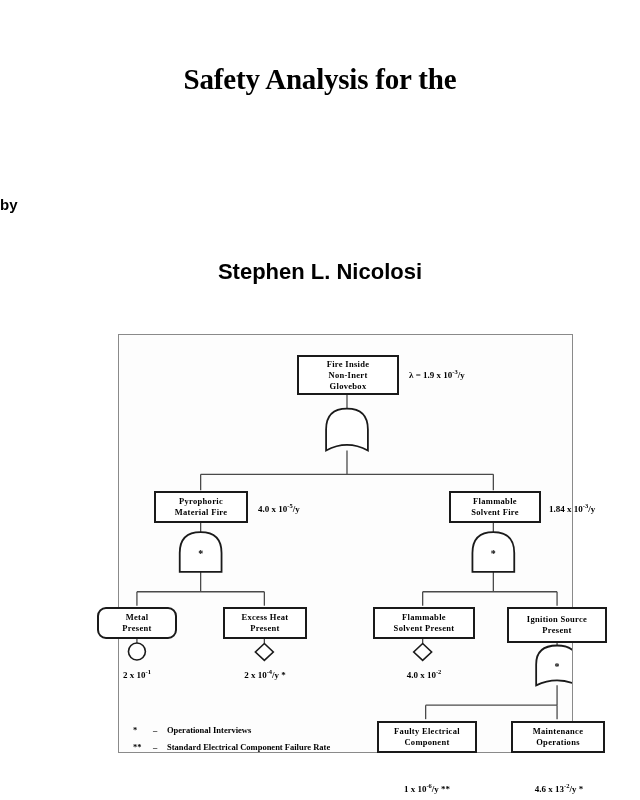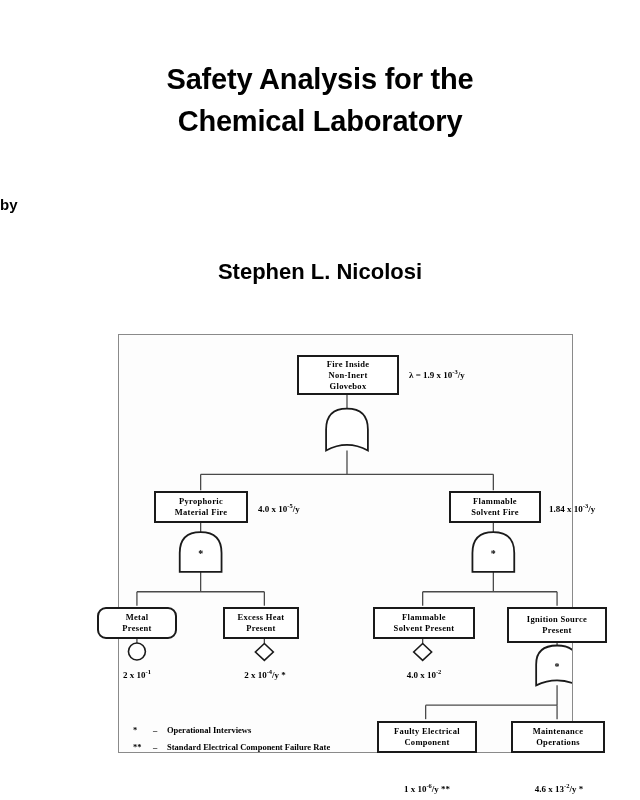--- a/index.html
+++ b/index.html
@@ -17,21 +17,21 @@
   }
 
   
   .title-block {
     position: absolute;
     left: 0; top: 58px;
     width: 640px;
     text-align: center;
   }
   .title-line {
-    font-family: Liberation Sans, sans-serif;
+    font-family: Liberation Serif, serif;
     font-weight: bold;
     font-size: 29px;
     line-height: 42px;
     color: #000000;
     letter-spacing: -0.2px;
   }
   .byline {
     position: absolute;
     left: 0; top: 196px;
     width: 640px;
@@ -112,21 +112,20 @@
   .legend-mark { display: inline-block; width: 20px; }
   .legend-dash { display: inline-block; width: 14px; }
 </style>
 </head>
 <body>
 
 <div id="page">
 
   <div class="title-block">
     <div class="title-line">Safety Analysis for the</div>
-    <div class="title-line">Chemical Laboratory</div>
   </div>
   <div class="byline">by</div>
   <div class="author">Stephen L. Nicolosi</div>
 
   <div id="figure-frame">
 
     <svg id="figure-canvas" viewBox="0 0 455 419" preserveAspectRatio="none">
       <g stroke="#4a4a4a" stroke-width="1.3" fill="none">
 
         <line x1="229" y1="60" x2="229" y2="74"></line>
@@ -213,21 +212,21 @@
     </div>
 
     <div class="ft-box" style="left:-22px; top:272px; width:80px; height:32px;border-radius:9px;">
       <span>Metal</span>
       <span>Present</span>
     </div>
     <div class="ft-rate centered" style="left:18px; top:333px;">
       <span>2 x 10</span><sup>-1</sup><span></span>
     </div>
 
-    <div class="ft-box" style="left:104px; top:272px; width:76px; height:32px;">
+    <div class="ft-box" style="left:104px; top:272px; width:84px; height:32px;">
       <span>Excess Heat</span>
       <span>Present</span>
     </div>
     <div class="ft-rate centered" style="left:146px; top:333px;">
       <span>2 x 10</span><sup>-4</sup><span>/y</span><span> *</span>
     </div>
 
     <div class="ft-box" style="left:254px; top:272px; width:102px; height:32px;">
       <span>Flammable</span>
       <span>Solvent Present</span>

